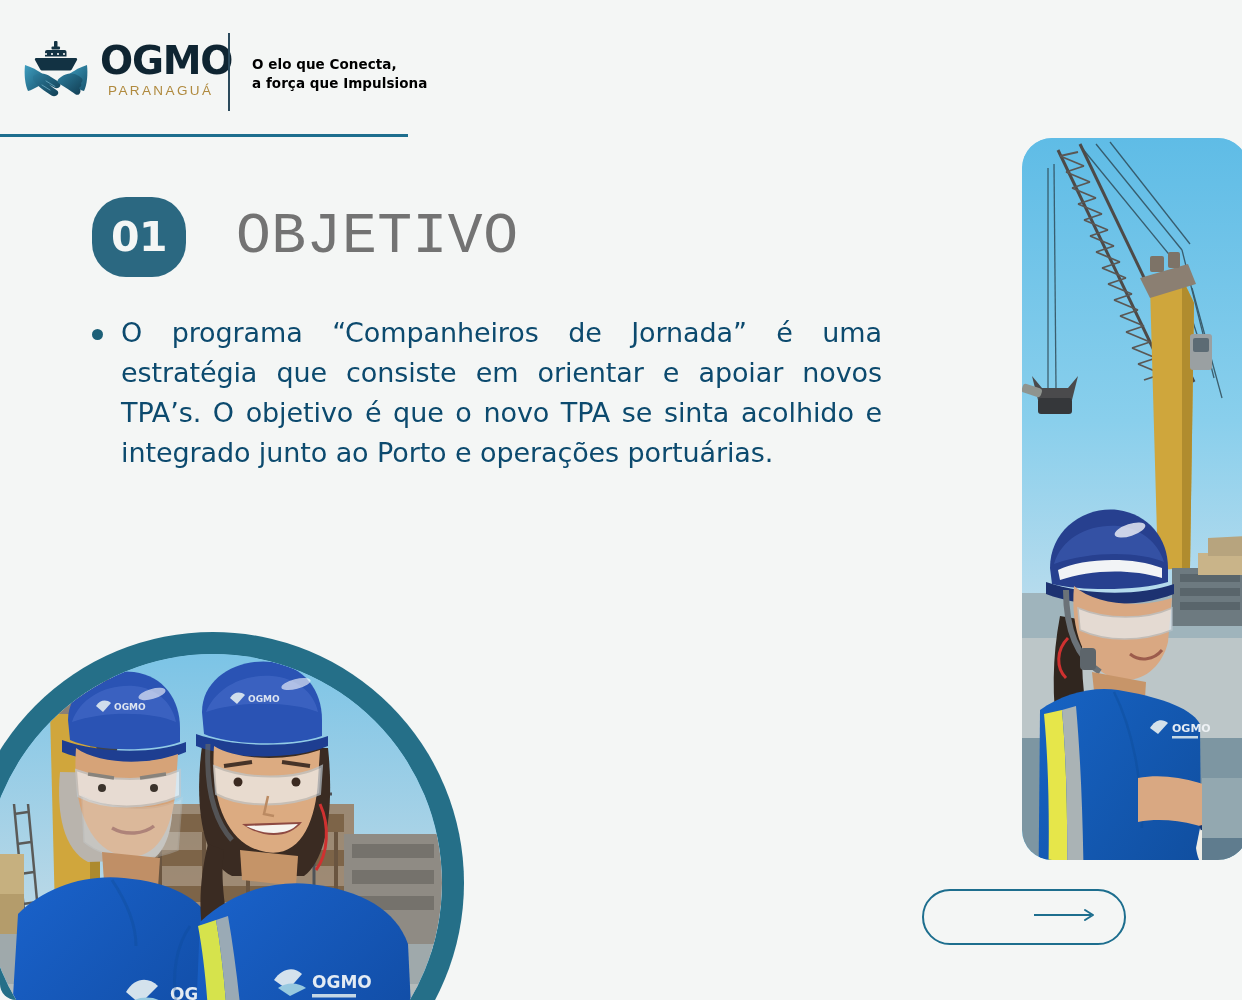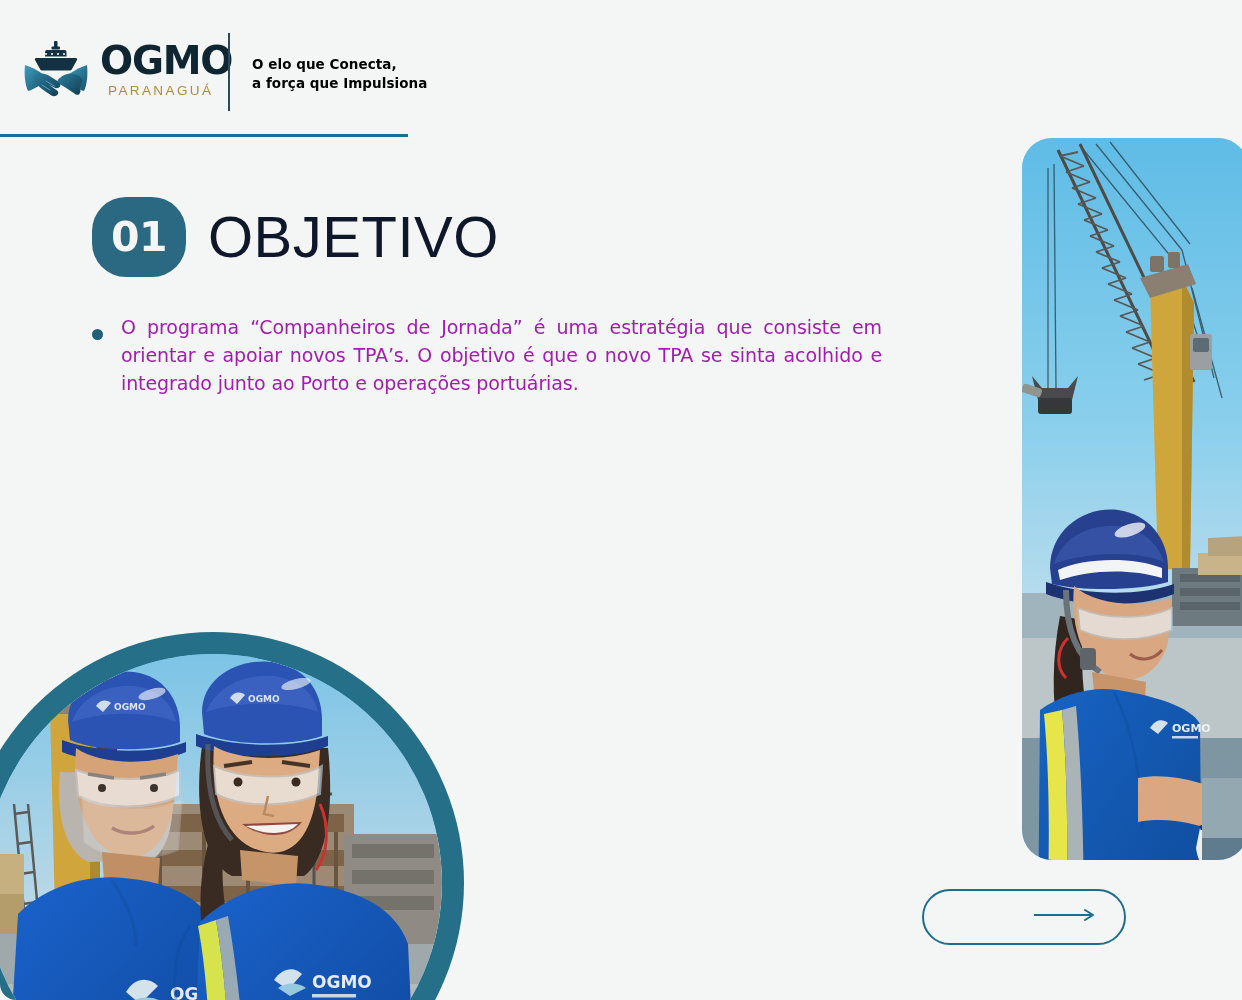--- a/index.html
+++ b/index.html
@@ -95,43 +95,44 @@
     background: #1d6e8e;
   }
 
   
   .section-title-row {
     position: absolute;
     left: 92px;
     top: 197px;
     display: flex;
     align-items: center;
+    gap: 28px;
   }
   .num-badge {
     width: 94px;
     height: 80px;
     background: #2b6881;
     border-radius: 34px 34px 34px 34px;
     display: flex;
     align-items: center;
     justify-content: center;
     flex: 0 0 auto;
   }
   .num-badge-text {
     font-family: "DejaVu Sans", sans-serif;
     font-size: 41px;
     font-weight: bold;
     color: #f4f6f5;
     letter-spacing: -0.5px;
   }
   .section-heading {
-    font-family: Liberation Sans, sans-serif;
+    font-family: Liberation Mono, monospace;
     font-size: 58px;
     font-weight: normal;
-    color: #0f172a;
+    color: #737373;
     margin-left: 22px;
     letter-spacing: 0.5px;
     line-height: 1;
   }
 
   
   .body-block {
     position: absolute;
     left: 92px;
     top: 313px;
@@ -146,23 +147,23 @@
     width: 11px;
     height: 11px;
     border-radius: 50%;
     background: #1d6078;
     margin-top: 16px;
     margin-right: 18px;
   }
   .bullet-text {
     flex: 1 1 auto;
     font-family: "DejaVu Sans", sans-serif;
-    font-size: 19px;
+    font-size: 27px;
     line-height: 1.48;
-    color: #a21caf;
+    color: #0c4a6e;
     text-align: justify;
     text-justify: inter-word;
     letter-spacing: -0.1px;
   }
 
   
   .photo-right {
     position: absolute;
     left: 1022px;
     top: 138px;

